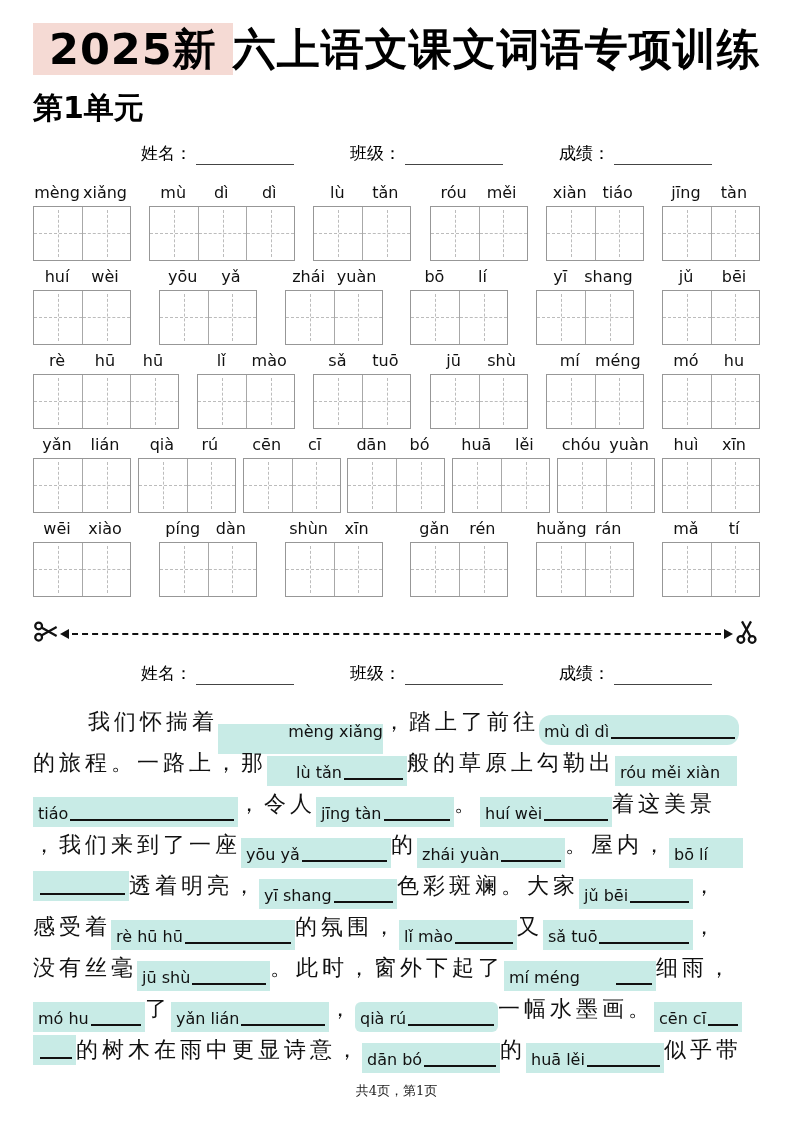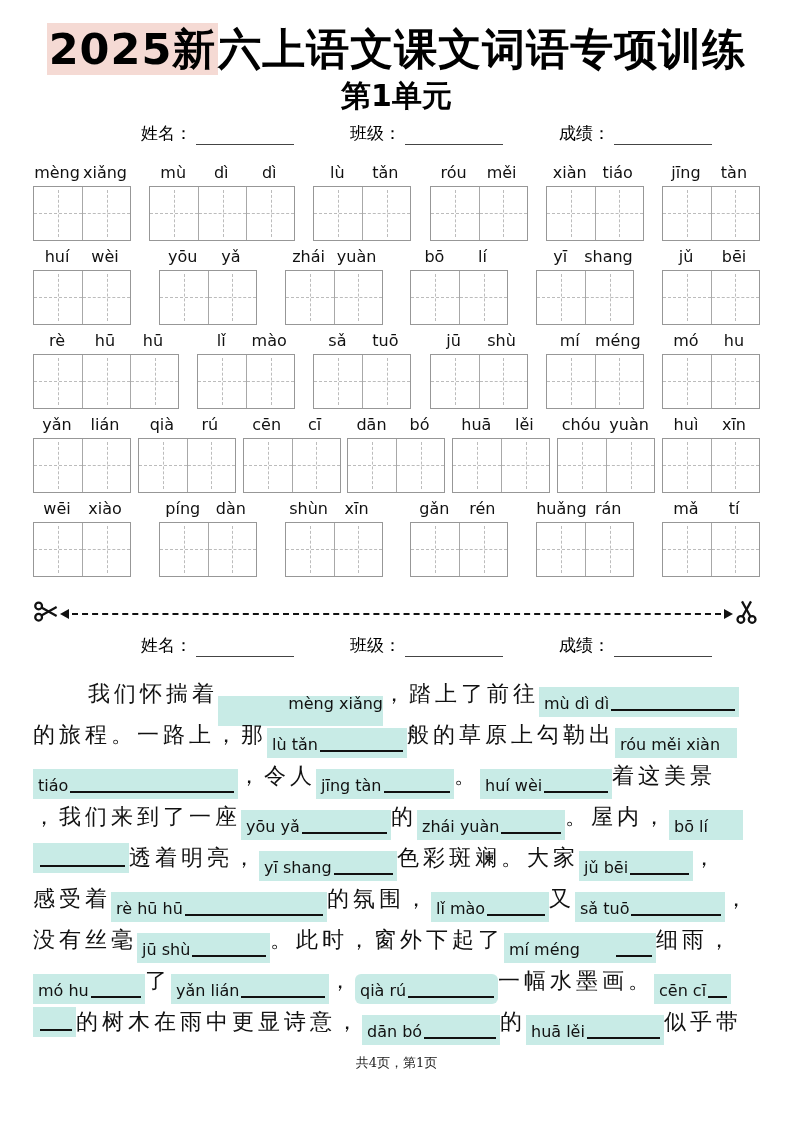--- a/index.html
+++ b/index.html
@@ -6,25 +6,25 @@
   * { box-sizing: border-box; }
   html,body { margin:0; padding:0; }
   body {
     width:793px; height:1122px; background:#ffffff; overflow:hidden;
     font-family:"DejaVu Sans", sans-serif; color:#000;
   }
   .page { padding:24px 33px 0; }
 
   
   .title { text-align:center; font-weight:bold; font-size:43px; line-height:1.2; letter-spacing:1px; white-space:nowrap; }
-  .title .hl { background:var(--pink); padding:1px 2px; }
-  .subtitle { text-align:center; font-weight:bold; font-size:30px; margin-top:0; }
+  .title .hl { background:var(--pink); padding:1px 16px; }
+  .subtitle { font-weight:bold; font-size:30px; margin-top:12px; }
 
   
-  .name-row { display:flex; gap:56px; padding-left:108px; margin-top:5px;
+  .name-row { display:flex; gap:56px; padding-left:108px; margin-top:13px;
               font-family:Liberation Serif, serif; font-size:17px; align-items:flex-end; }
   .name-field { display:flex; align-items:flex-end; }
   .uline { display:inline-block; width:98px; height:15px; border-bottom:1.5px solid #444; margin-left:4px; }
 
   
   .grid-section { margin-top:12px; }
   .grid-block { display:flex; justify-content:space-between; }
   .grid-group { display:flex; flex-direction:column; }
   .syls { display:flex; height:29px; align-items:flex-end; padding-bottom:4px; }
   .syl { width:48px; text-align:center; font-size:16px; color:#111; white-space:nowrap; }
@@ -444,25 +444,25 @@
     <span class="name-field">
       <span>成绩：</span>
         <span class="uline"></span>
     </span>
   </div>
 
   <div class="passage">
       <div class="pline"><span class="ptext">我们怀揣着</span><span class="blank" style="width: 165px; flex-direction: column;">
           <span class="py">mèng xiǎng</span>
           <span class="bline"></span>
-        </span><span class="ptext">，踏上了前往</span><span class="blank" style="width: 200px;">
+        </span><span class="ptext">，踏上了前往</span><span class="blank" style="width: 200px; border-radius: 12px;">
           <span class="py">mù dì dì</span>
           <span class="bline"></span>
         </span></div>
-      <div class="pline"><span class="ptext">的旅程。一路上，那</span><span class="blank" style="width: 140px;">
+      <div class="pline"><span class="ptext">的旅程。一路上，那</span><span class="blank" style="width: 140px; padding-left: 24px;">
           <span class="py">lù tǎn</span>
           <span class="bline"></span>
         </span><span class="ptext">般的草原上勾勒出</span><span class="blank" style="width: 122px;">
           <span class="py">róu měi xiàn</span>
         </span></div>
       <div class="pline"><span class="blank" style="width: 205px;">
           <span class="py">tiáo</span>
           <span class="bline"></span>
         </span><span class="ptext">，令人</span><span class="blank" style="width: 138px;">
           <span class="py">jīng tàn</span>
@@ -483,21 +483,21 @@
       <div class="pline"><span class="blank" style="width: 96px;">
           <span class="py"></span>
           <span class="bline"></span>
         </span><span class="ptext">透着明亮，</span><span class="blank" style="width: 138px;">
           <span class="py">yī shang</span>
           <span class="bline"></span>
         </span><span class="ptext">色彩斑斓。大家</span><span class="blank" style="width: 114px;">
           <span class="py">jǔ bēi</span>
           <span class="bline"></span>
         </span><span class="ptext">，</span></div>
-      <div class="pline"><span class="ptext">感受着</span><span class="blank" style="width: 216px;">
+      <div class="pline"><span class="ptext">感受着</span><span class="blank" style="width: 184px;">
           <span class="py">rè hū hū</span>
           <span class="bline"></span>
         </span><span class="ptext">的氛围，</span><span class="blank" style="width: 118px;">
           <span class="py">lǐ mào</span>
           <span class="bline"></span>
         </span><span class="ptext">又</span><span class="blank" style="width: 150px;">
           <span class="py">sǎ tuō</span>
           <span class="bline"></span>
         </span><span class="ptext">，</span></div>
       <div class="pline"><span class="ptext">没有丝毫</span><span class="blank" style="width: 133px;">
@@ -509,21 +509,21 @@
         </span><span class="ptext">细雨，</span></div>
       <div class="pline"><span class="blank" style="width: 112px;">
           <span class="py">mó hu</span>
           <span class="bline"></span>
         </span><span class="ptext">了</span><span class="blank" style="width: 158px;">
           <span class="py">yǎn lián</span>
           <span class="bline"></span>
         </span><span class="ptext">，</span><span class="blank" style="width: 143px; border-radius: 6px;">
           <span class="py">qià rú</span>
           <span class="bline"></span>
-        </span><span class="ptext">一幅水墨画。</span><span class="blank" style="width: 77px;">
+        </span><span class="ptext">一幅水墨画。</span><span class="blank" style="width: 88px;">
           <span class="py">cēn cī</span>
           <span class="bline"></span>
         </span></div>
       <div class="pline"><span class="blank" style="width: 43px;">
           <span class="py"></span>
           <span class="bline"></span>
         </span><span class="ptext">的树木在雨中更显诗意，</span><span class="blank" style="width: 138px;">
           <span class="py">dān bó</span>
           <span class="bline"></span>
         </span><span class="ptext">的</span><span class="blank" style="width: 138px;">

